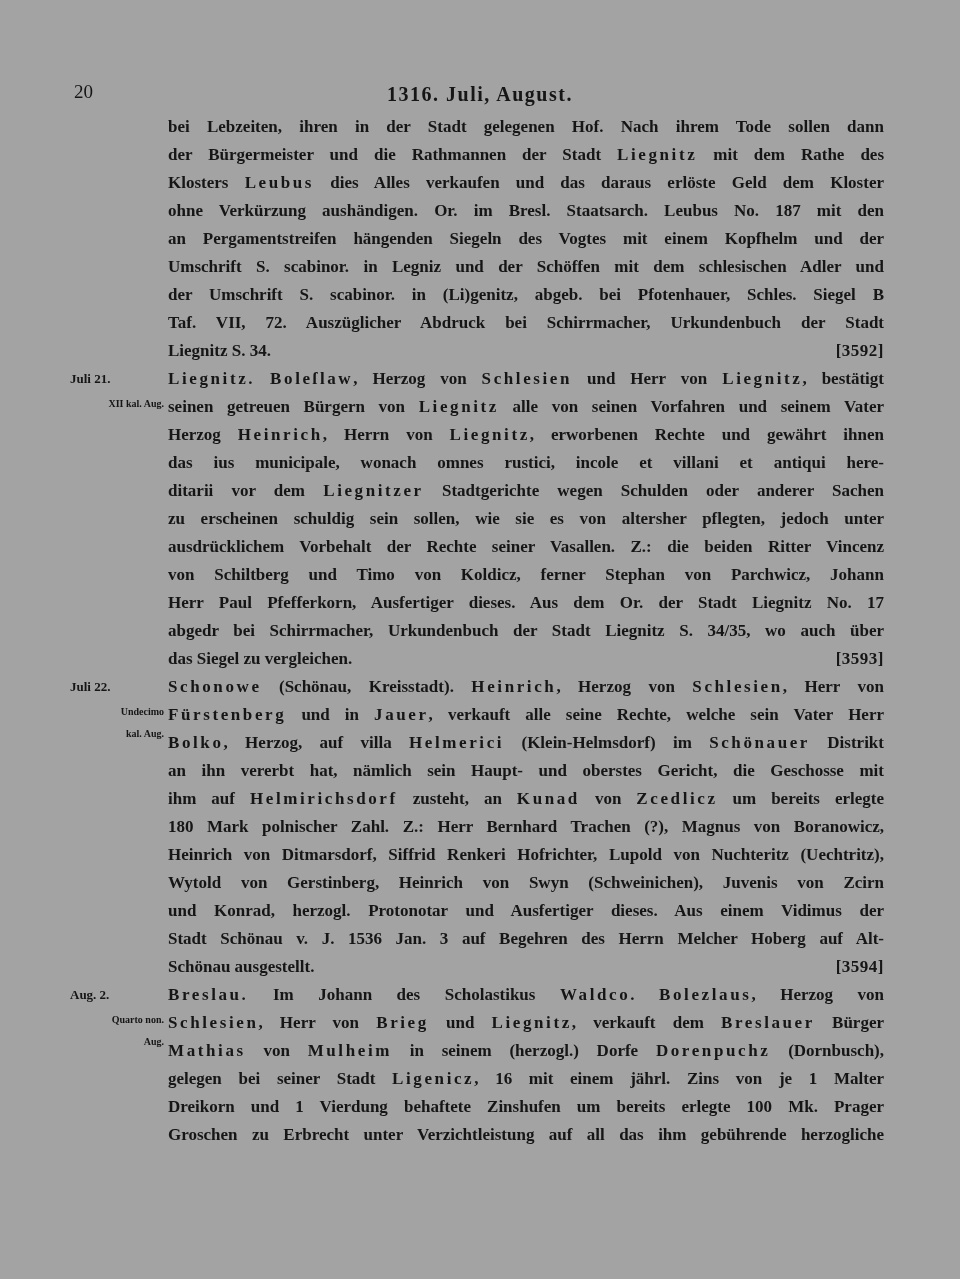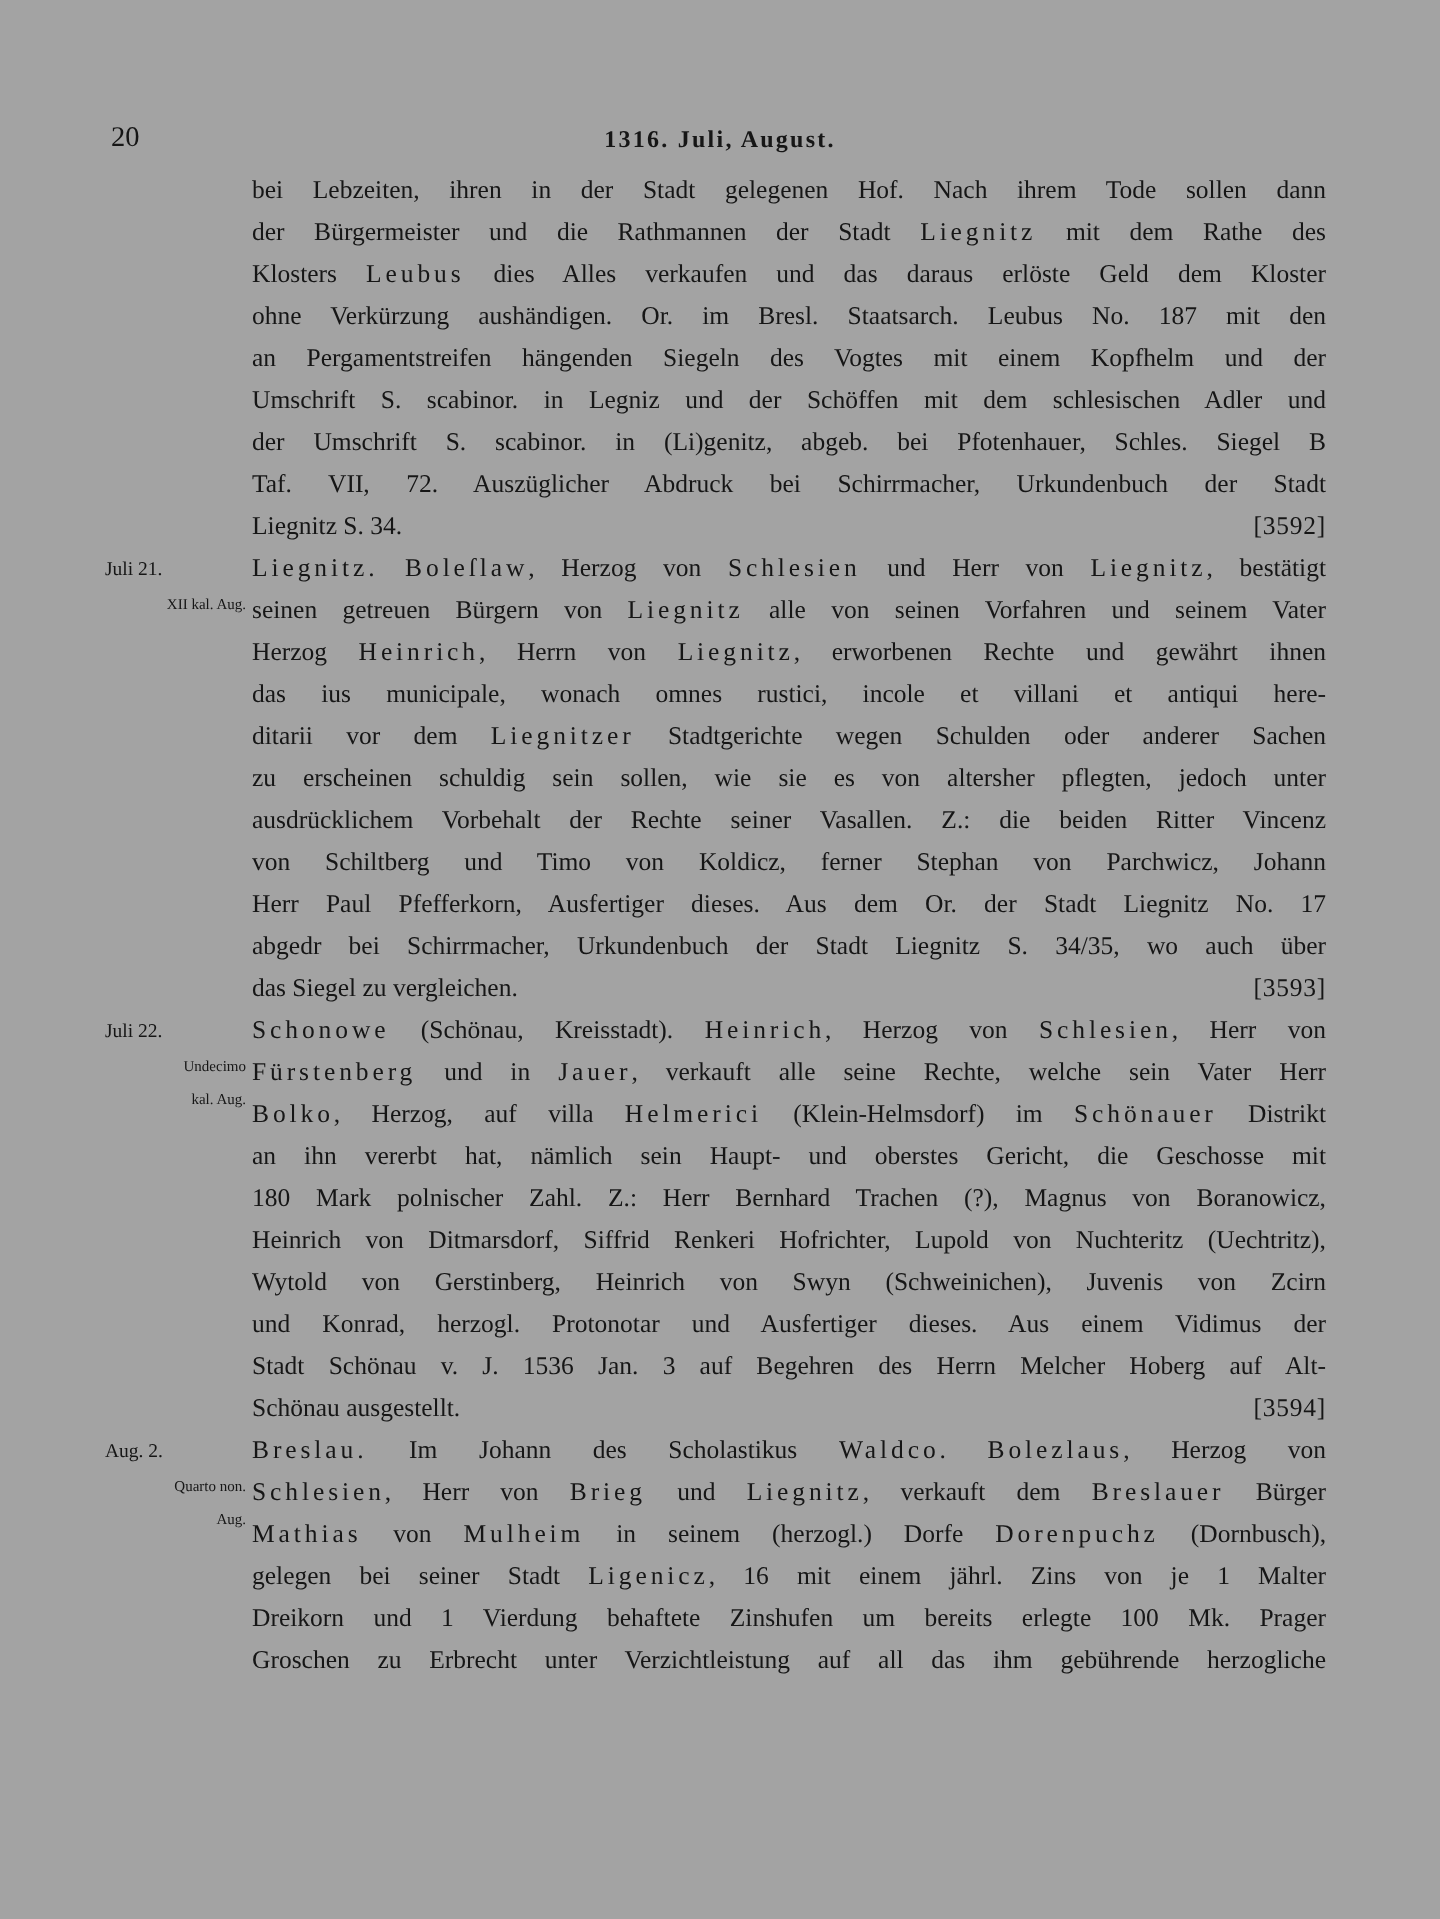--- a/index.html
+++ b/index.html
@@ -15,27 +15,27 @@
     background: #a3a3a3;
     overflow: hidden;
   }
   .page-number {
     position: absolute; left: 74px; top: 80px;
     font-size: 19px; line-height: 24px;
   }
   .page-header {
     position: absolute; left: 0; top: 83px; width: 960px;
     text-align: center;
-    font-size: 16px; font-weight: 700; letter-spacing: 1.5px;
+    font-size: 20px; font-weight: 700; letter-spacing: 1.5px;
     line-height: 22px;
   }
   .doc {
     position: absolute; left: 168px; top: 113px; width: 716px;
   }
-  .entry { position: relative; }
+  .entry { position: relative; font-weight: bold; }
   .line {
     position: relative;
     font-size: 17px; line-height: 28px; height: 28px;
     text-align: justify;
     text-align-last: justify;
     overflow: visible;
   }
   .line.endline { text-align-last: left; }
   .num {
     position: absolute; right: 0; top: 0;
@@ -94,20 +94,21 @@
       <div class="entry">
         <div class="margin">
           <div class="margin-date">Juli 22.</div>
           <div class="margin-small">Undecimo</div>
           <div class="margin-small">kal. Aug.</div>
         </div>
         <div class="line"><span class="sp">Schonowe</span><span> (Schönau, Kreisstadt).  </span><span class="sp">Heinrich</span><span>, Herzog von </span><span class="sp">Schlesien</span><span>, Herr von</span></div>
         <div class="line"><span class="sp">Fürstenberg</span><span> und in </span><span class="sp">Jauer</span><span>, verkauft alle seine Rechte, welche sein Vater Herr</span></div>
         <div class="line"><span class="sp">Bolko</span><span>, Herzog, auf villa </span><span class="sp">Helmerici</span><span> (Klein-Helmsdorf) im </span><span class="sp">Schönauer</span><span> Distrikt</span></div>
         <div class="line"><span>an ihn vererbt hat, nämlich sein Haupt- und oberstes Gericht, die Geschosse mit</span></div>
+        <div class="line"><span>ihm auf </span><span class="sp">Helmirichsdorf</span><span> zusteht, an </span><span class="sp">Kunad</span><span> von </span><span class="sp">Zcedlicz</span><span> um bereits erlegte</span></div>
         <div class="line"><span>180 Mark polnischer Zahl.  Z.: Herr Bernhard Trachen (?), Magnus von Boranowicz,</span></div>
         <div class="line"><span>Heinrich von Ditmarsdorf, Siffrid Renkeri Hofrichter, Lupold von Nuchteritz (Uechtritz),</span></div>
         <div class="line"><span>Wytold von Gerstinberg, Heinrich von Swyn (Schweinichen), Juvenis von Zcirn</span></div>
         <div class="line"><span>und Konrad, herzogl. Protonotar und Ausfertiger dieses.  Aus einem Vidimus der</span></div>
         <div class="line"><span>Stadt Schönau v. J. 1536 Jan. 3 auf Begehren des Herrn Melcher Hoberg auf Alt-</span></div>
         <div class="line endline"><span>Schönau ausgestellt.</span><span class="num">[3594]</span></div>
       </div>
       <div class="entry">
         <div class="margin">
           <div class="margin-date">Aug. 2.</div>

